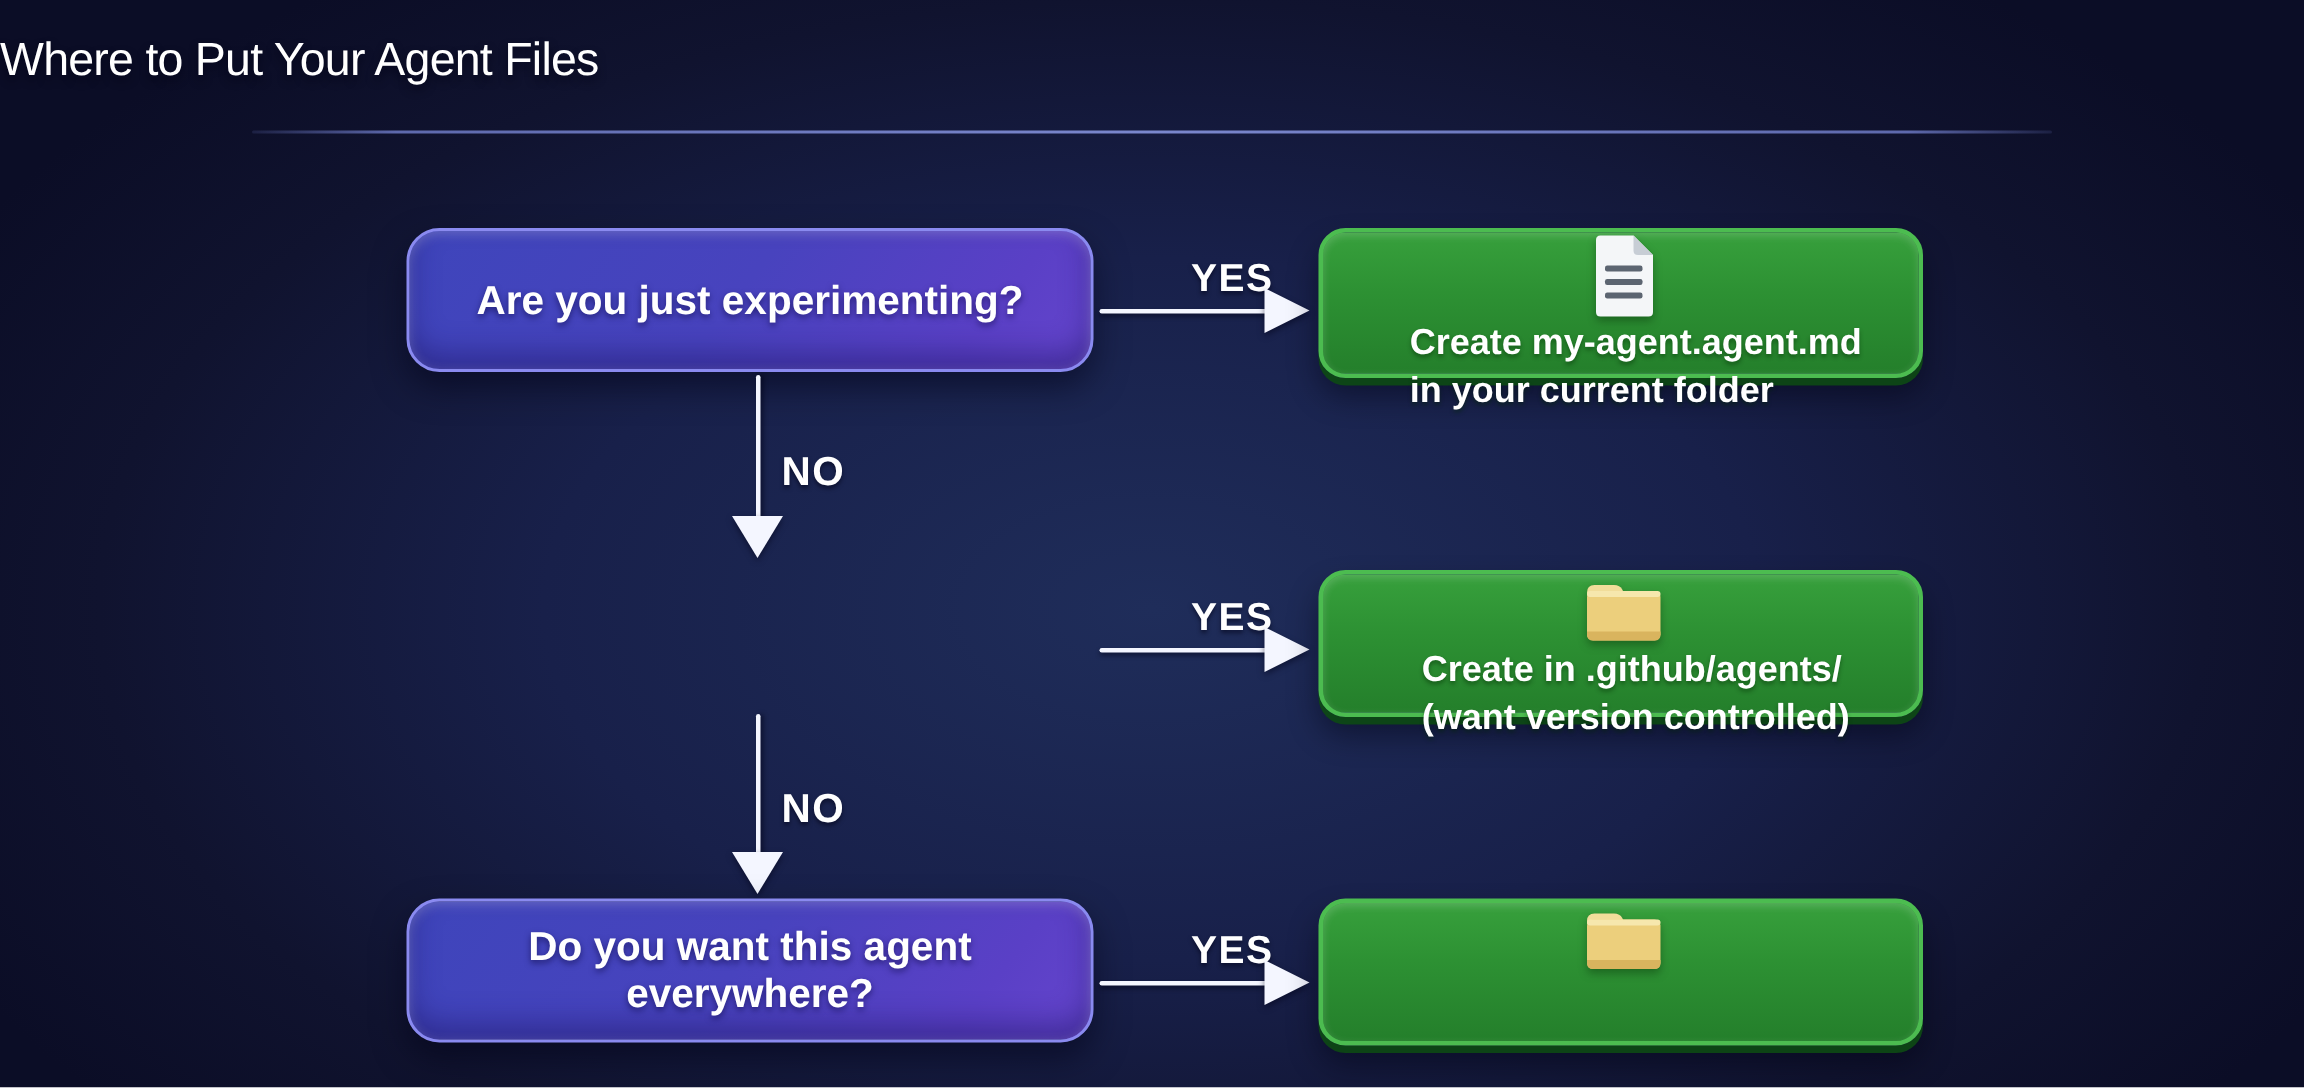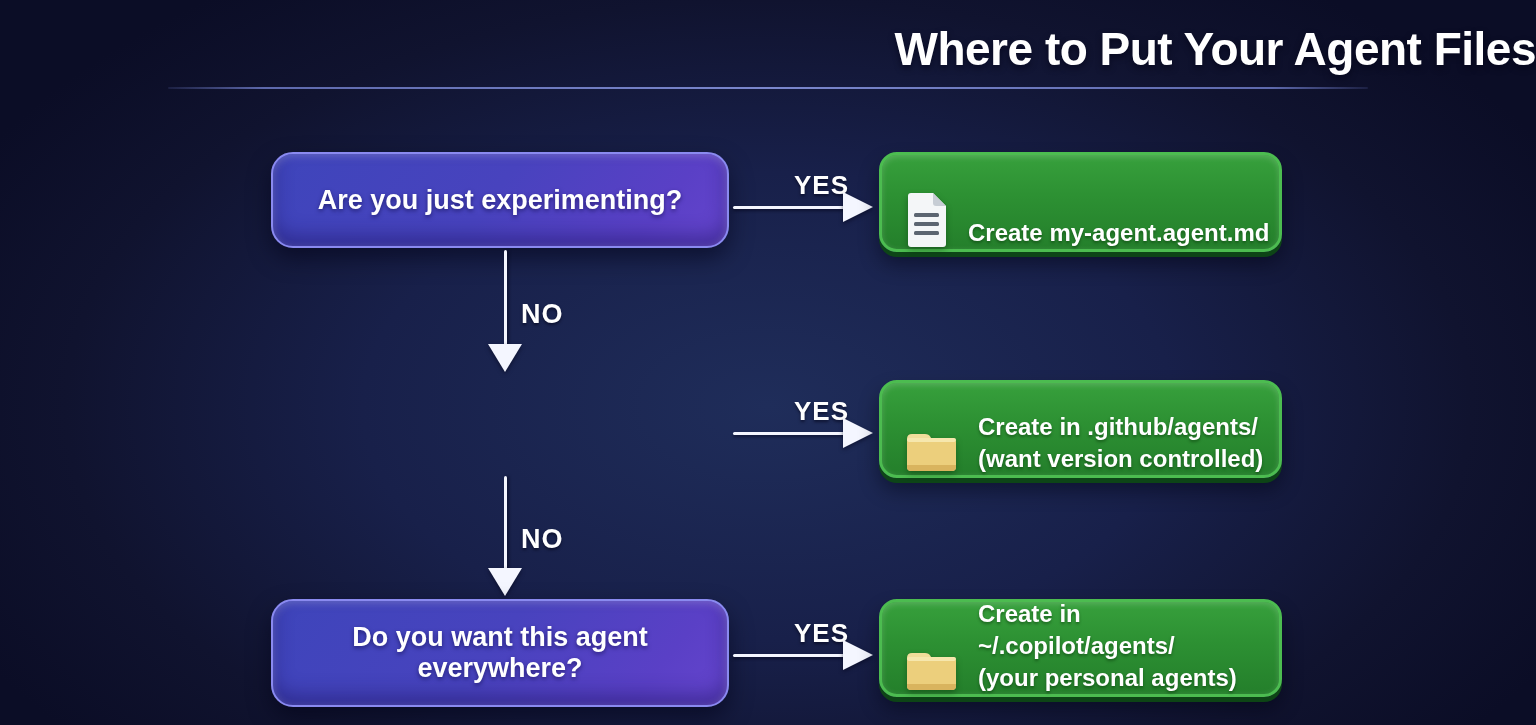--- a/index.html
+++ b/index.html
@@ -9,23 +9,23 @@
     overflow: hidden;
   }
   .stage {
     position: relative;
     width: 1536px; height: 725px;
     background:
       radial-gradient(ellipse 900px 520px at 50% 56%, #1f2d5a 0%, #18204a 45%, #10132f 78%, #0b0d26 100%);
   }
   .title {
     position: absolute; top: 22px; left: 0; width: 100%;
-    text-align: right;
+    text-align: left;
     color: #ffffff;
-    font-size: 46px; font-weight: bold; letter-spacing: -0.5px;
+    font-size: 31px; font-weight: normal; letter-spacing: -0.5px;
     text-shadow: 0 3px 6px rgba(0,0,20,0.6);
   }
   .divider {
     position: absolute; top: 87px; left: 168px; width: 1200px; height: 2px;
     background: linear-gradient(90deg,
       rgba(110,124,205,0.15) 0%, rgba(120,134,215,0.75) 8%,
       rgba(140,154,230,0.85) 50%, rgba(120,134,215,0.75) 92%,
       rgba(110,124,205,0.15) 100%);
     border-radius: 1px;
   }
@@ -43,35 +43,36 @@
     display: flex; align-items: center; justify-content: center;
     box-sizing: border-box;
   }
   .qbox .qtext {
     color: #ffffff; font-size: 27px; font-weight: bold;
     text-shadow: 0 2px 4px rgba(10,5,60,0.55);
     text-align: center; padding: 0 14px;
   }
   .q1 { top: 152px; height: 96px; }
   .q2 { top: 378px; height: 96px; }
-  .q3 { top: 599px; height: 108px; }
+  .q3 { top: 599px; height: 96px; }
 
   
   .gbox {
     position: absolute; left: 879px; width: 403px;
     border-radius: 18px;
     background: linear-gradient(180deg, #37a03c 0%, #2d9133 42%, #247f2b 100%);
     border: 3px solid #4cbc50;
     box-shadow:
       0 5px 0 rgba(13, 74, 20, 0.9),
       0 12px 20px rgba(0, 0, 15, 0.45),
       inset 0 2px 6px rgba(255,255,255,0.18);
-    display: flex; align-items: flex-end;
+    display: flex; align-items: center;
     box-sizing: border-box;
     padding-left: 20px;
+    flex-direction: column;
   }
   .g1 { top: 152px; height: 100px; }
   .g2 { top: 380px; height: 98px; }
   .g3 { top: 599px; height: 98px; }
   .gicon { flex: 0 0 auto; margin-right: 18px; display: flex; align-items: center;
            filter: drop-shadow(0 3px 3px rgba(0,30,0,0.35)); }
   .gtext { color: #ffffff; font-size: 24px; font-weight: bold; line-height: 32px;
            text-shadow: 0 2px 3px rgba(0,40,0,0.45); }
 
   
@@ -146,20 +147,21 @@
       <svg width="48" height="58" viewBox="0 0 48 58" aria-hidden="true">
         <path d="M6 5 q0-3 3-3 h22 l13 13 v38 q0 3-3 3 H9 q-3 0-3-3 Z" fill="#f4f6f8"></path>
         <path d="M31 2 l13 13 h-10 q-3 0-3-3 Z" fill="#c7cdd5"></path>
         <rect x="12" y="22" width="25" height="4" rx="1.5" fill="#5c6571"></rect>
         <rect x="12" y="31" width="25" height="4" rx="1.5" fill="#5c6571"></rect>
         <rect x="12" y="40" width="25" height="4" rx="1.5" fill="#5c6571"></rect>
       </svg>
     </span>
     <span class="gtext">
       <span>Create my-agent.agent.md</span><br>
+      <span>in your current folder</span>
     </span>
   </div>
 
   <div class="no-arrow na1">
     <span class="shaft"></span>
     <span class="head"></span>
     <span class="lbl">NO</span>
   </div>
 
 
@@ -202,19 +204,15 @@
 
   <div class="gbox g3">
     <span class="gicon">
       <svg width="58" height="48" viewBox="0 0 58 48" aria-hidden="true">
         <path d="M5 12 q0-5 5-5 h13 q4 0 5.5 3 l2 4 H5 Z" fill="#f1dd9a"></path>
         <rect x="5" y="11" width="49" height="33" rx="4" fill="#eccf7c"></rect>
         <rect x="5" y="11" width="49" height="4" rx="2" fill="#f6e7ad"></rect>
         <path d="M5 38 h49 v2 q0 4-4 4 H9 q-4 0-4-4 Z" fill="#d9b45e"></path>
       </svg>
     </span>
-    <span class="gtext">
-      <span>Create in ~/.copilot/agents/</span><br>
-      <span>(your personal agents)</span>
-    </span>
   </div>
 
 </div>
 
 </body></html>

